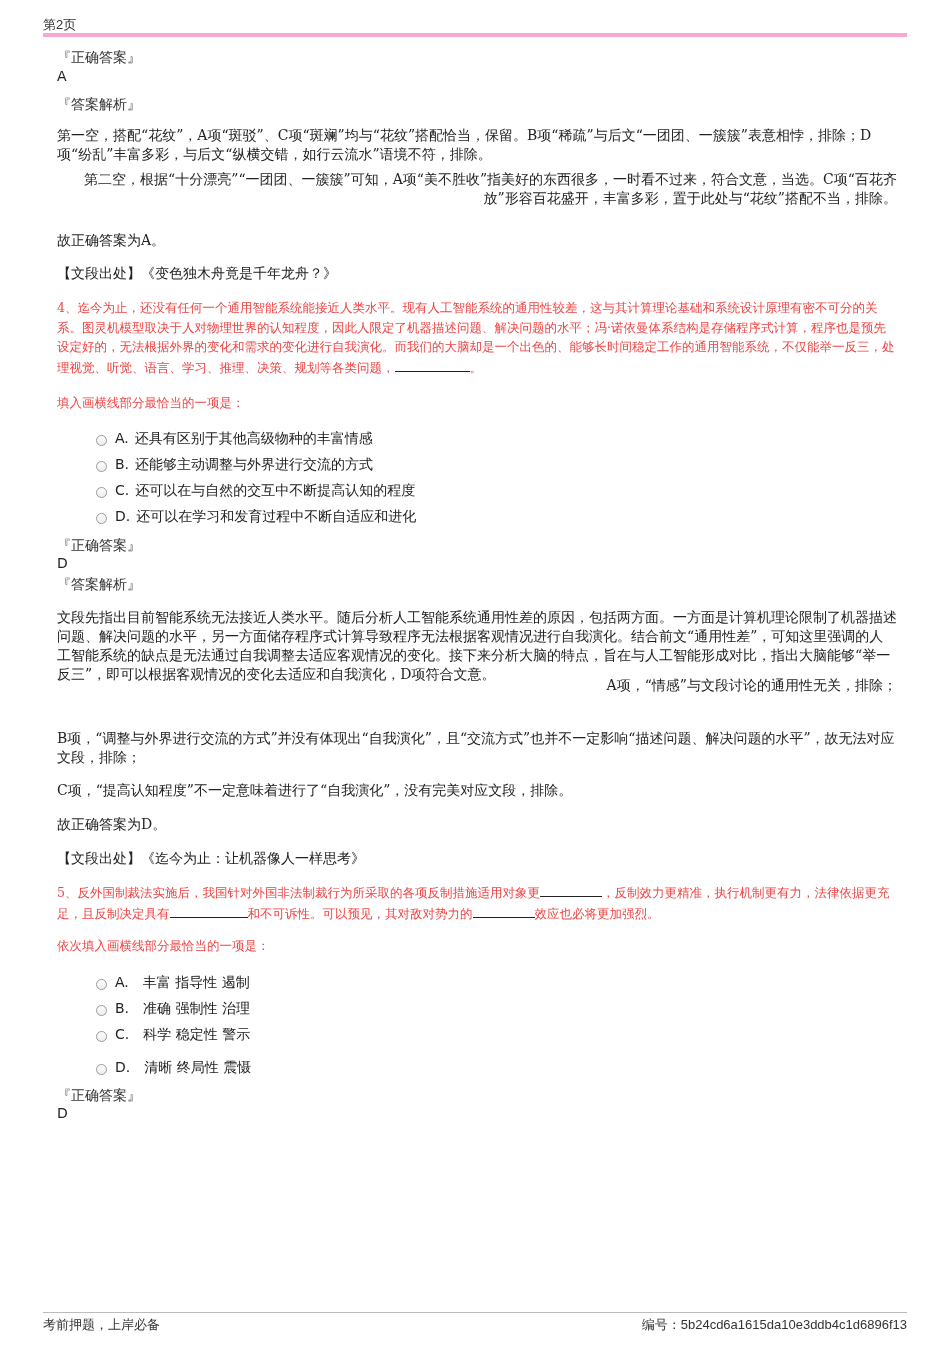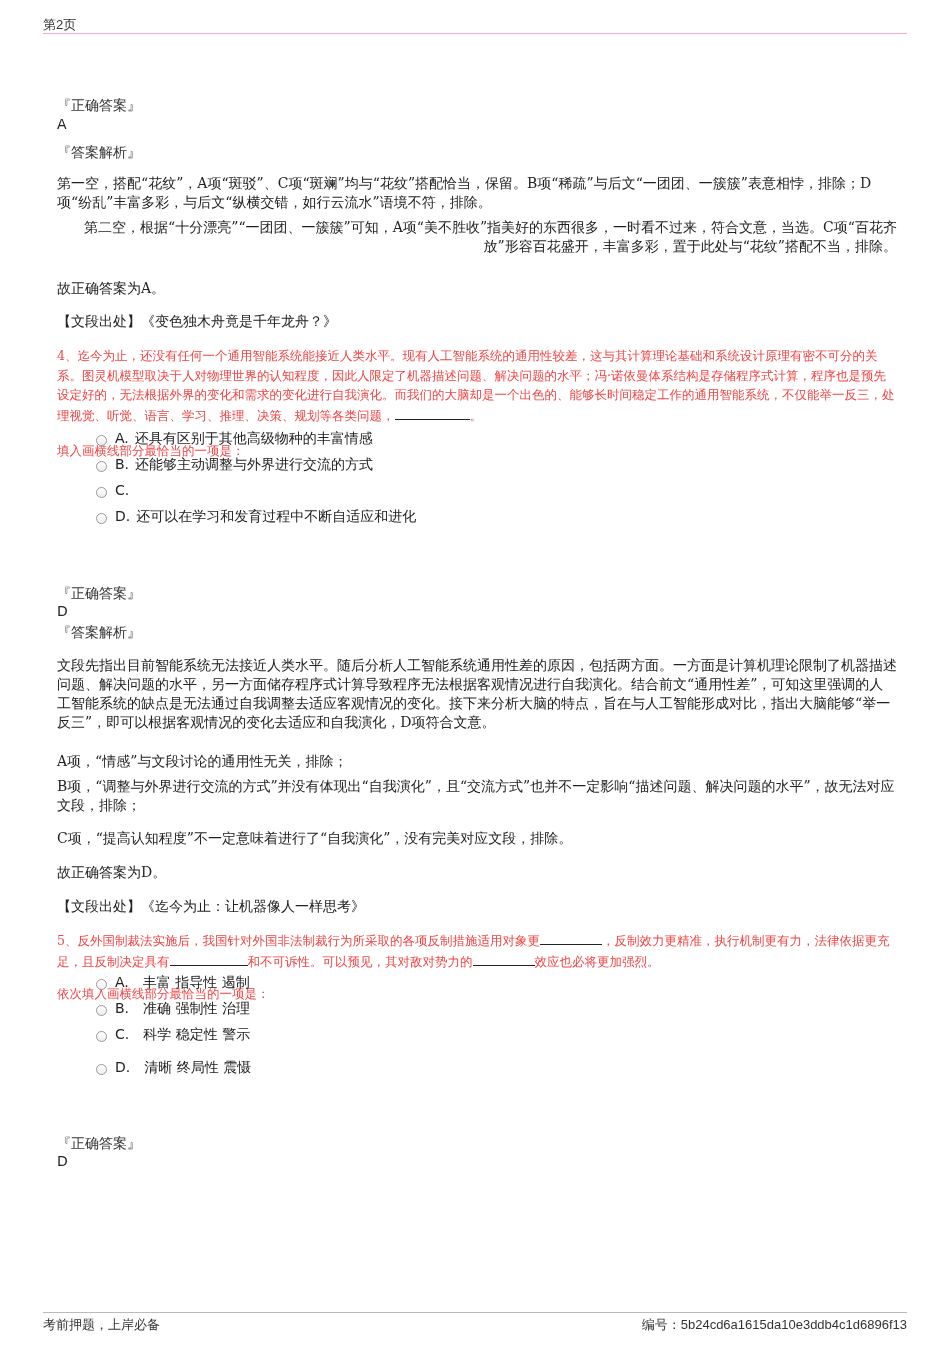--- a/index.html
+++ b/index.html
@@ -1,23 +1,23 @@
 <!DOCTYPE html>
 <html><head>
 <meta charset="utf-8">
 <style>
   html, body { margin: 0; padding: 0; background: #ffffff; }
   body { width: 950px; height: 1345px; position: relative; font-family: "DejaVu Sans", "Liberation Sans", sans-serif; color: #222; overflow: hidden; }
-  .header { position: absolute; left: 43px; right: 43px; top: 14px; height: 19px; border-bottom: 1px solid #f9a8d4; font-size: 13px; color: #333; font-family: "Liberation Sans", sans-serif; }
+  .header { position: absolute; left: 43px; right: 43px; top: 14px; height: 19px; border-bottom: 4px solid #f9a8d4; font-size: 13px; color: #333; font-family: "Liberation Sans", sans-serif; }
   .header .left { position: absolute; left: 0; top: 2px; }
   .header .right { position: absolute; right: 0; top: 2px; }
   .footer { position: absolute; left: 43px; right: 43px; top: 1312px; border-top: 1px solid #bbb; font-size: 13px; color: #333; font-family: "Liberation Sans", sans-serif; }
   .footer .left { position: absolute; left: 0; top: 3px; }
   .footer .right { position: absolute; right: 0; top: 3px; }
-  .blk { position: absolute; left: 57px; width: 840px; font-size: 14px; line-height: 20px; color: #222; margin-top: 48px; }
+  .blk { position: absolute; left: 57px; width: 840px; font-size: 14px; line-height: 20px; color: #222; }
   .small { font-size: 12.5px; line-height: 19.5px; color: #ef4444; font-family: "DejaVu Serif", serif; }
   .para { font-size: 14px; line-height: 19px; font-family: "DejaVu Serif", serif; }
   .bracket { font-size: 14px; color: #333; font-family: "DejaVu Serif", serif; }
   .ans { font-size: 14px; font-family: "DejaVu Sans", sans-serif; }
   .src { font-size: 14px; font-family: "DejaVu Serif", serif; }
   .opt { position: absolute; left: 96px; font-size: 14px; line-height: 20px; display: flex; align-items: center; }
   .radio { width: 9px; height: 9px; border: 1px solid #999; border-radius: 50%; margin-right: 8px; margin-top: 5px; background: linear-gradient(#fff, #eee); }
   .opt .lbl { font-family: "DejaVu Sans", sans-serif; margin-right: 6px; }
   .opt .txt { font-family: "DejaVu Serif", serif; }
   .blank { display: inline-block; border-bottom: 1px solid #222; height: 14px; vertical-align: baseline; }
@@ -50,32 +50,33 @@
   <span class="txt">还具有区别于其他高级物种的丰富情感</span>
 </div>
 <div class="opt" style="top:454px;">
   <span class="radio"></span>
   <span class="lbl">B.</span>
   <span class="txt">还能够主动调整与外界进行交流的方式</span>
 </div>
 <div class="opt" style="top:480px;">
   <span class="radio"></span>
   <span class="lbl">C.</span>
+  <span class="txt">还可以在与自然的交互中不断提高认知的程度</span>
 </div>
 <div class="opt" style="top:506px;">
   <span class="radio"></span>
   <span class="lbl">D.</span>
   <span class="txt">还可以在学习和发育过程中不断自适应和进化</span>
 </div>
 
 <div class="blk bracket" style="top:535px;">『正确答案』</div>
 <div class="blk ans" style="top:553px;">D</div>
 <div class="blk bracket" style="top:574px;">『答案解析』</div>
 <div class="blk para" style="top:608px;">文段先指出目前智能系统无法接近人类水平。随后分析人工智能系统通用性差的原因，包括两方面。一方面是计算机理论限制了机器描述问题、解决问题的水平，另一方面储存程序式计算导致程序无法根据客观情况进行自我演化。结合前文“通用性差”，可知这里强调的人工智能系统的缺点是无法通过自我调整去适应客观情况的变化。接下来分析大脑的特点，旨在与人工智能形成对比，指出大脑能够“举一反三”，即可以根据客观情况的变化去适应和自我演化，D项符合文意。</div>
-<div class="blk para" style="top:704px;">A项，“情感”与文段讨论的通用性无关，排除；</div>
+<div class="blk para" style="top:676px;text-align:right;">A项，“情感”与文段讨论的通用性无关，排除；</div>
 <div class="blk para" style="top:729px;">B项，“调整与外界进行交流的方式”并没有体现出“自我演化”，且“交流方式”也并不一定影响“描述问题、解决问题的水平”，故无法对应文段，排除；</div>
 <div class="blk para" style="top:781px;">C项，“提高认知程度”不一定意味着进行了“自我演化”，没有完美对应文段，排除。</div>
 <div class="blk para" style="top:815px;">故正确答案为D。</div>
 <div class="blk src" style="top:848px;">
   <span>【文段出处】</span><span>《迄今为止：让机器像人一样思考》</span>
 </div>
 
 <div class="blk small" style="top:882px;">
   <span>5、反外国制裁法实施后，我国针对外国非法制裁行为所采取的各项反制措施适用对象更</span><span class="blank" style="width:62px;"></span><span>，反制效力更精准，执行机制更有力，法律依据更充足，且反制决定具有</span><span class="blank" style="width:78px;"></span><span>和不可诉性。可以预见，其对敌对势力的</span><span class="blank" style="width:62px;"></span><span>效应也必将更加强烈。</span>
 </div>

